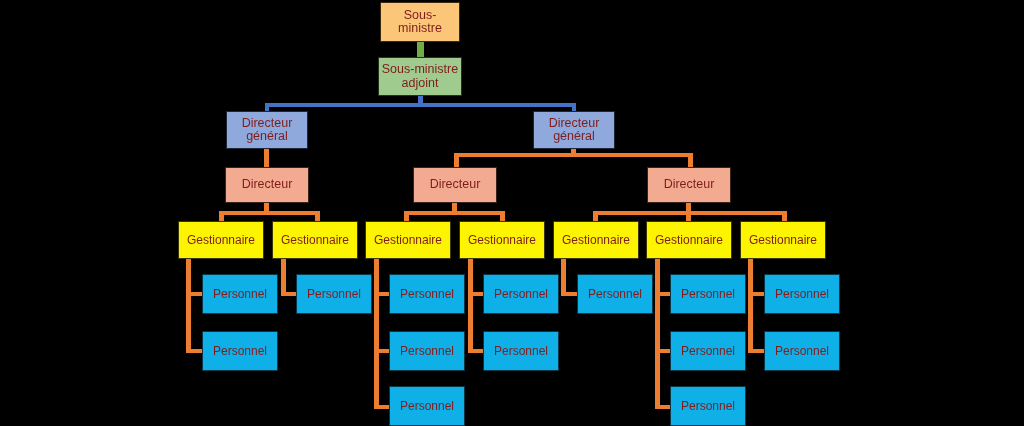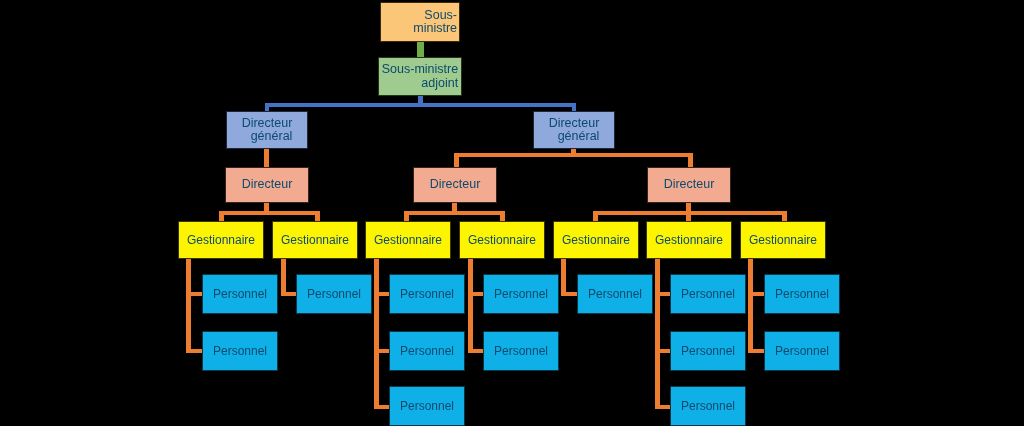--- a/index.html
+++ b/index.html
@@ -14,22 +14,22 @@
     background: #000000;
     font-family: "Liberation Sans", sans-serif;
     overflow: hidden;
   }
   .node {
     position: absolute;
     box-sizing: border-box;
     display: flex;
     align-items: center;
     justify-content: center;
-    text-align: right;
-    color: #0c4a6e;
+    text-align: center;
+    color: #7f1d1d;
     line-height: 1.08;
     z-index: 5;
   }
   .node-label {
     display: block;
     white-space: pre-line;
     padding: 0 2px;
   }
   .n-sousministre {
     background: #fbc678;

